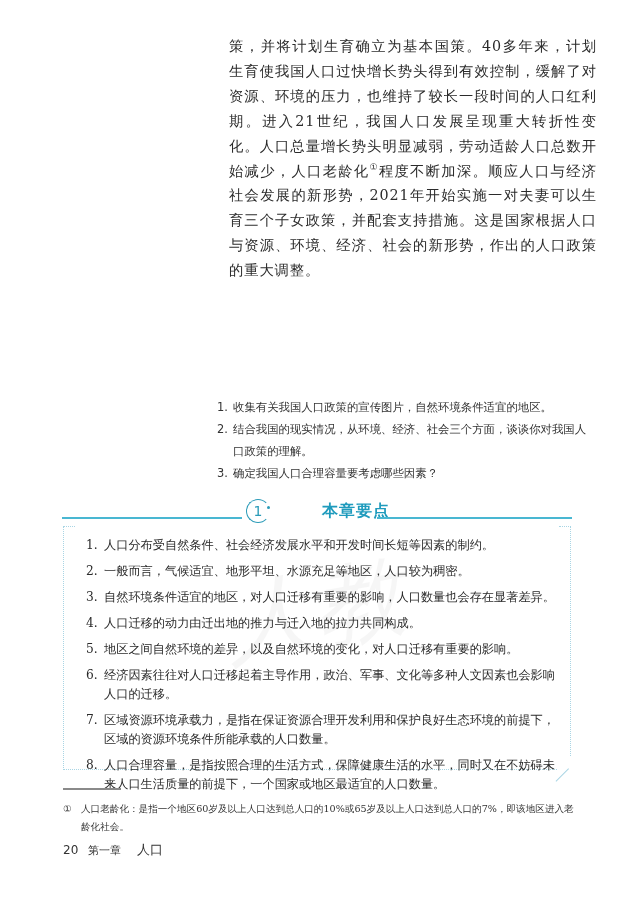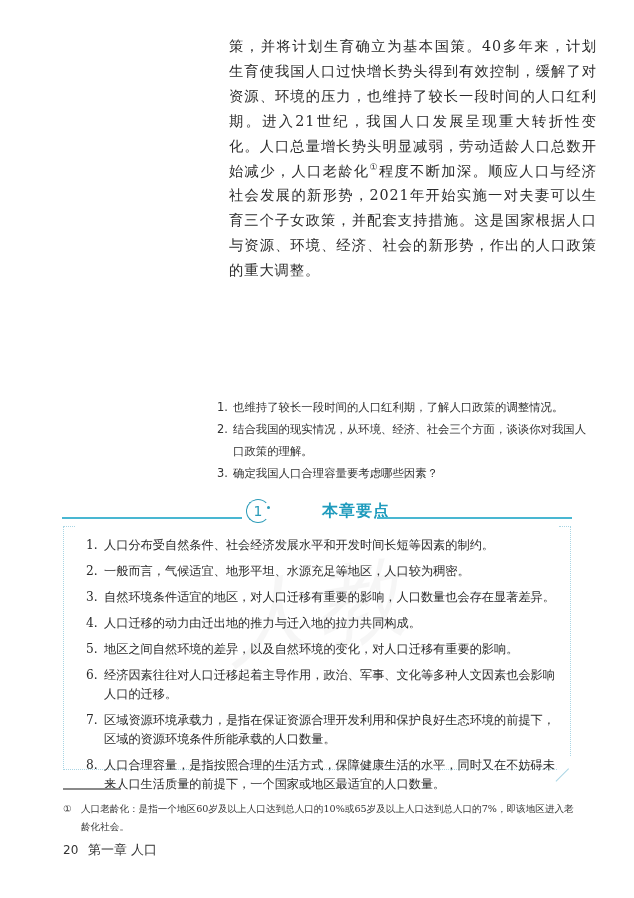--- a/index.html
+++ b/index.html
@@ -228,40 +228,40 @@
     top: 842px;
     font-family: "DejaVu Sans", "Liberation Sans", sans-serif;
     font-size: 12px;
     line-height: 16px;
     color: #333;
   }
   .page-footer .pn {
     margin-right: 6px;
   }
   .page-footer .chap {
-    margin-right: 0;
-    font-family: "DejaVu Serif", "Liberation Serif", serif;
-    font-size: 13px;
+    margin-right: 12px;
+    font-family: "DejaVu Serif", "Liberation Serif", serif;
+    font-size: 11px;
   }
   .page-footer .sect {
     font-family: "DejaVu Serif", "Liberation Serif", serif;
     font-size: 13px;
   }
 </style>
 </head>
 <body>
 
 <div class="main-text">
   <p><span>策，并将计划生育确立为基本国策。40多年来，计划生育使我国人口过快增长势头得到有效控制，缓解了对资源、环境的压力，也维持了较长一段时间的人口红利期。进入21世纪，我国人口发展呈现重大转折性变化。人口总量增长势头明显减弱，劳动适龄人口总数开始减少，人口老龄化</span><sup>①</sup><span>程度不断加深。顺应人口与经济社会发展的新形势，2021年开始实施一对夫妻可以生育三个子女政策，并配套支持措施。这是国家根据人口与资源、环境、经济、社会的新形势，作出的人口政策的重大调整。</span></p>
 </div>
 
 <div class="activity">
   <div class="item">
     <span class="num">1.</span>
-    <span class="txt">也维持了较长一段时间的人口红利期，了解人口政策的调整情况。</span>
+    <span class="txt">收集有关我国人口政策的宣传图片，自然环境条件适宜的地区。</span>
   </div>
   <div class="item">
     <span class="num">2.</span>
     <span class="txt">结合我国的现实情况，从环境、经济、社会三个方面，谈谈你对我国人口政策的理解。</span>
   </div>
   <div class="item">
     <span class="num">3.</span>
     <span class="txt">确定我国人口合理容量要考虑哪些因素？</span>
   </div>
 </div>

